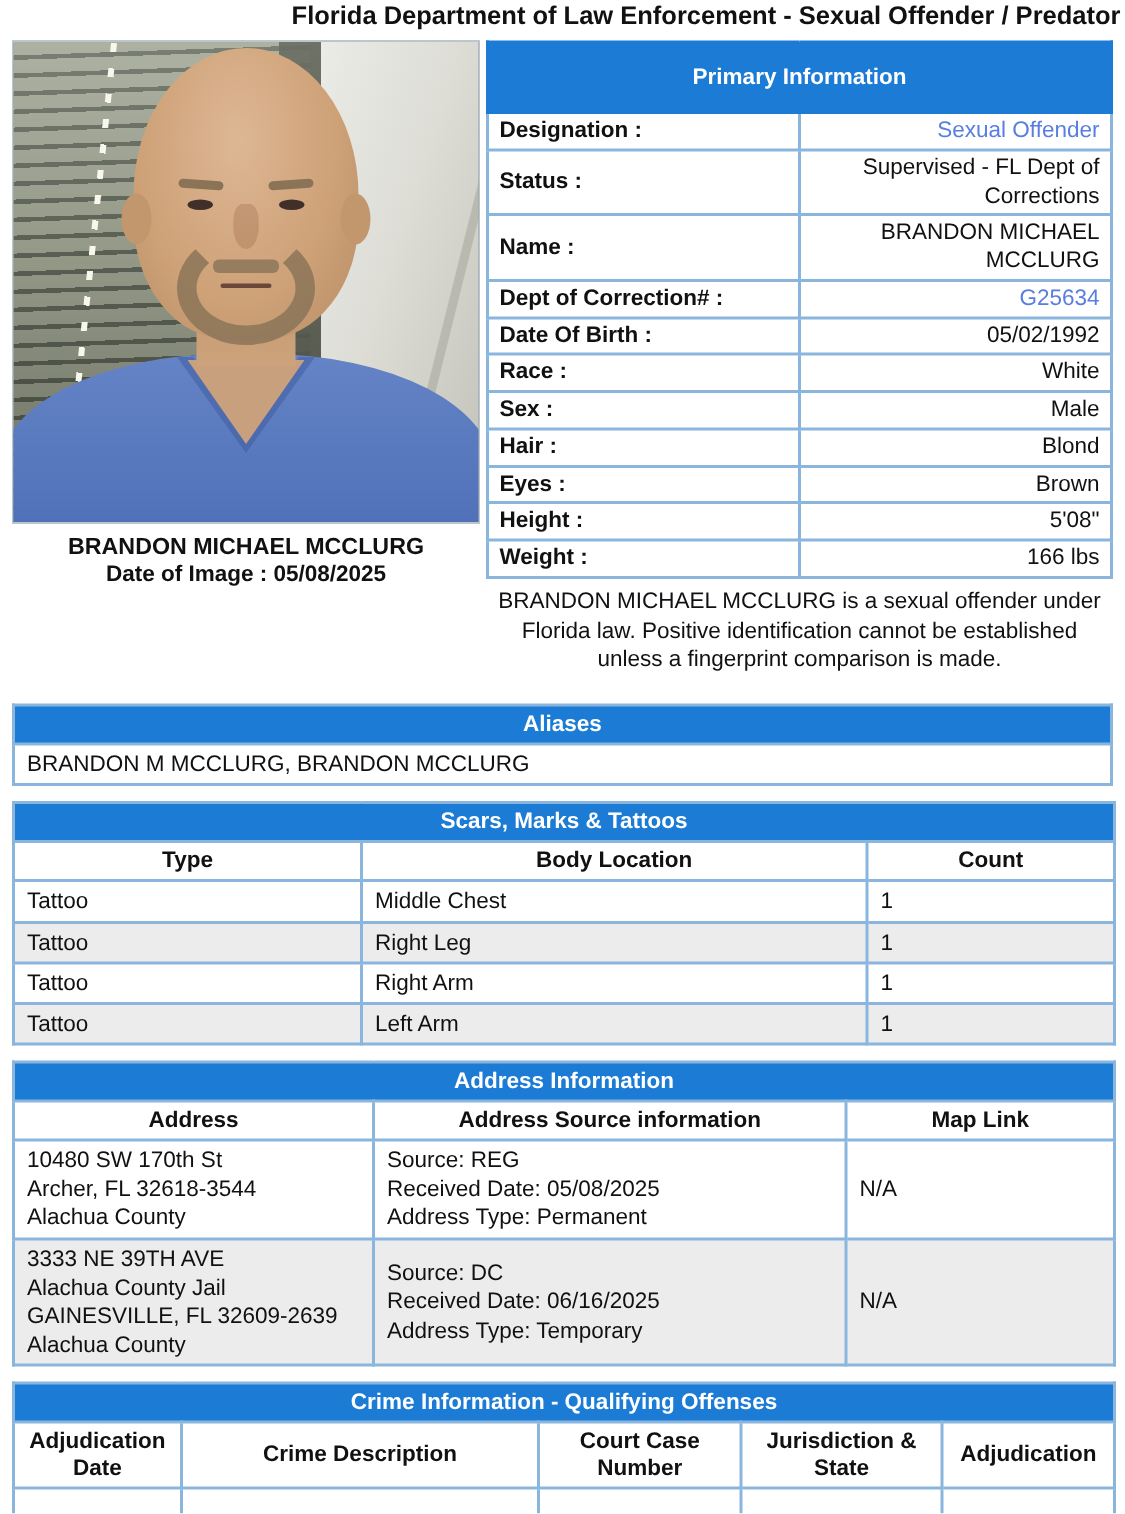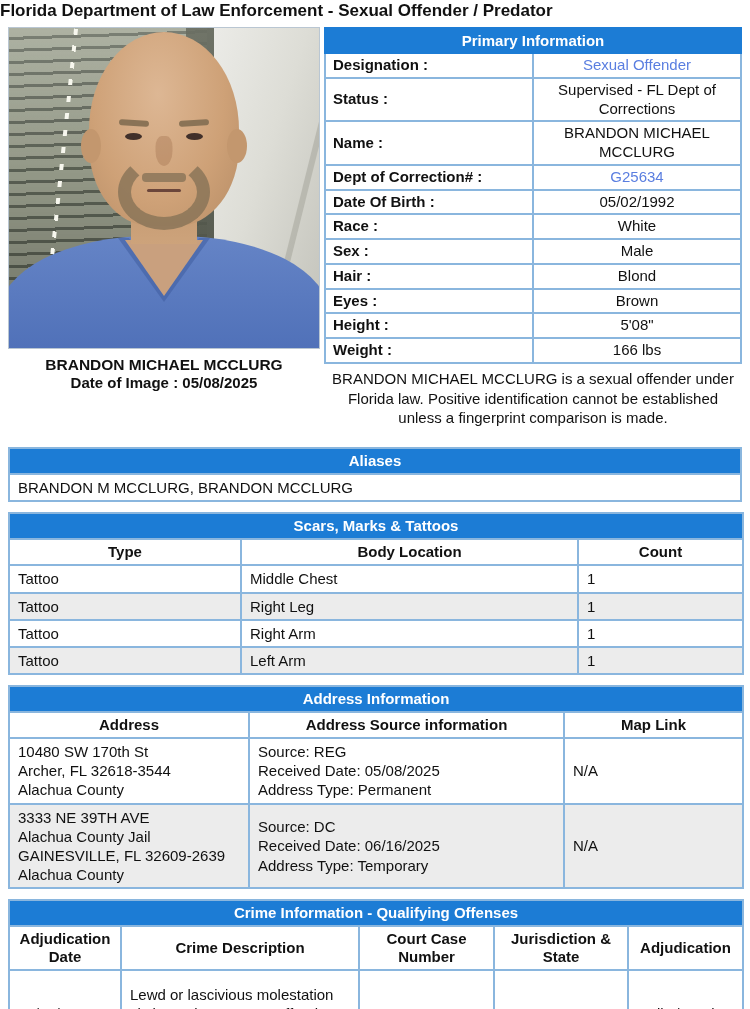--- a/index.html
+++ b/index.html
@@ -7,21 +7,21 @@
     --border-light:#8ab6de;
     --border-strong:#4494d4;
     --link-blue:#5a7ee0;
     --alt-row:#ececec;
     --text:#111111;
   }
   *{box-sizing:border-box;}
   html,body{margin:0;padding:0;background:#ffffff;}
   body{font-family:"Liberation Sans", sans-serif;color:var(--text);}
   .page{width:750px;height:1009px;overflow:hidden;background:#fff;position:relative;}
-  .title{font-size:17px;font-weight:bold;text-align:left;padding:1px 8px 6px 0;}
+  .title{font-size:17px;font-weight:bold;text-align:right;padding:1px 3px 6px 0;}
 
   
   .top{display:flex;padding:0 8px;gap:4px;align-items:flex-start;}
   .left-col{width:312px;flex:0 0 312px;}
   .right-col{flex:1;min-width:0;}
 
   
   .photo{width:312px;height:322px;position:relative;overflow:hidden;border:1px solid #b9c6d2;background:#8f948a;}
   .ph-blinds{position:absolute;left:0;top:0;width:64%;height:100%;
     background:
@@ -61,25 +61,25 @@
     background:#877357;border-radius:4px;opacity:.8;}
   .ph-mouth{position:absolute;left:50%;transform:translateX(-50%);bottom:34px;width:34px;height:3px;
     background:#6b463b;border-radius:2px;}
 
   .caption-name{font-size:15.5px;font-weight:bold;text-align:center;margin-top:7px;}
   .caption-date{font-size:15px;font-weight:bold;text-align:center;}
 
   
   table{border-collapse:collapse;}
   .bar{background:var(--header-blue);color:#fff;font-size:15px;font-weight:bold;text-align:center;
-    padding:3px 4px;border:2px solid var(--header-blue);}
+    padding:14px 4px;border:2px solid var(--header-blue);}
   .primary-table{width:100%;border:2px solid var(--border-strong);table-layout:fixed;}
   .primary-table td{border:2px solid var(--border-light);font-size:15px;padding:2px 7px;height:24px;vertical-align:middle;line-height:1.25;}
   .plabel{width:202px;text-align:left;font-weight:bold;}
-  .pvalue{text-align:center;margin-left:32px;}
+  .pvalue{text-align:right;margin-left:32px;}
   .link{color:var(--link-blue);}
   .disclaimer{font-size:15px;line-height:1.32;text-align:center;margin-top:5px;padding:0 2px;}
 
   .sec{width:734px;margin:10px 8px 0 8px;border:2px solid var(--border-strong);table-layout:fixed;}
   .sec.first{margin-top:19px;}
   .sec th{font-size:15px;font-weight:bold;text-align:center;border:2px solid var(--border-light);padding:3px 0;line-height:1.2;}
   .sec td{font-size:15px;border:2px solid var(--border-light);padding:3px 8px;line-height:1.28;vertical-align:middle;}
   .center{}
   .alt{background:var(--alt-row);}
   .crime-desc{padding:6px 10px;}

